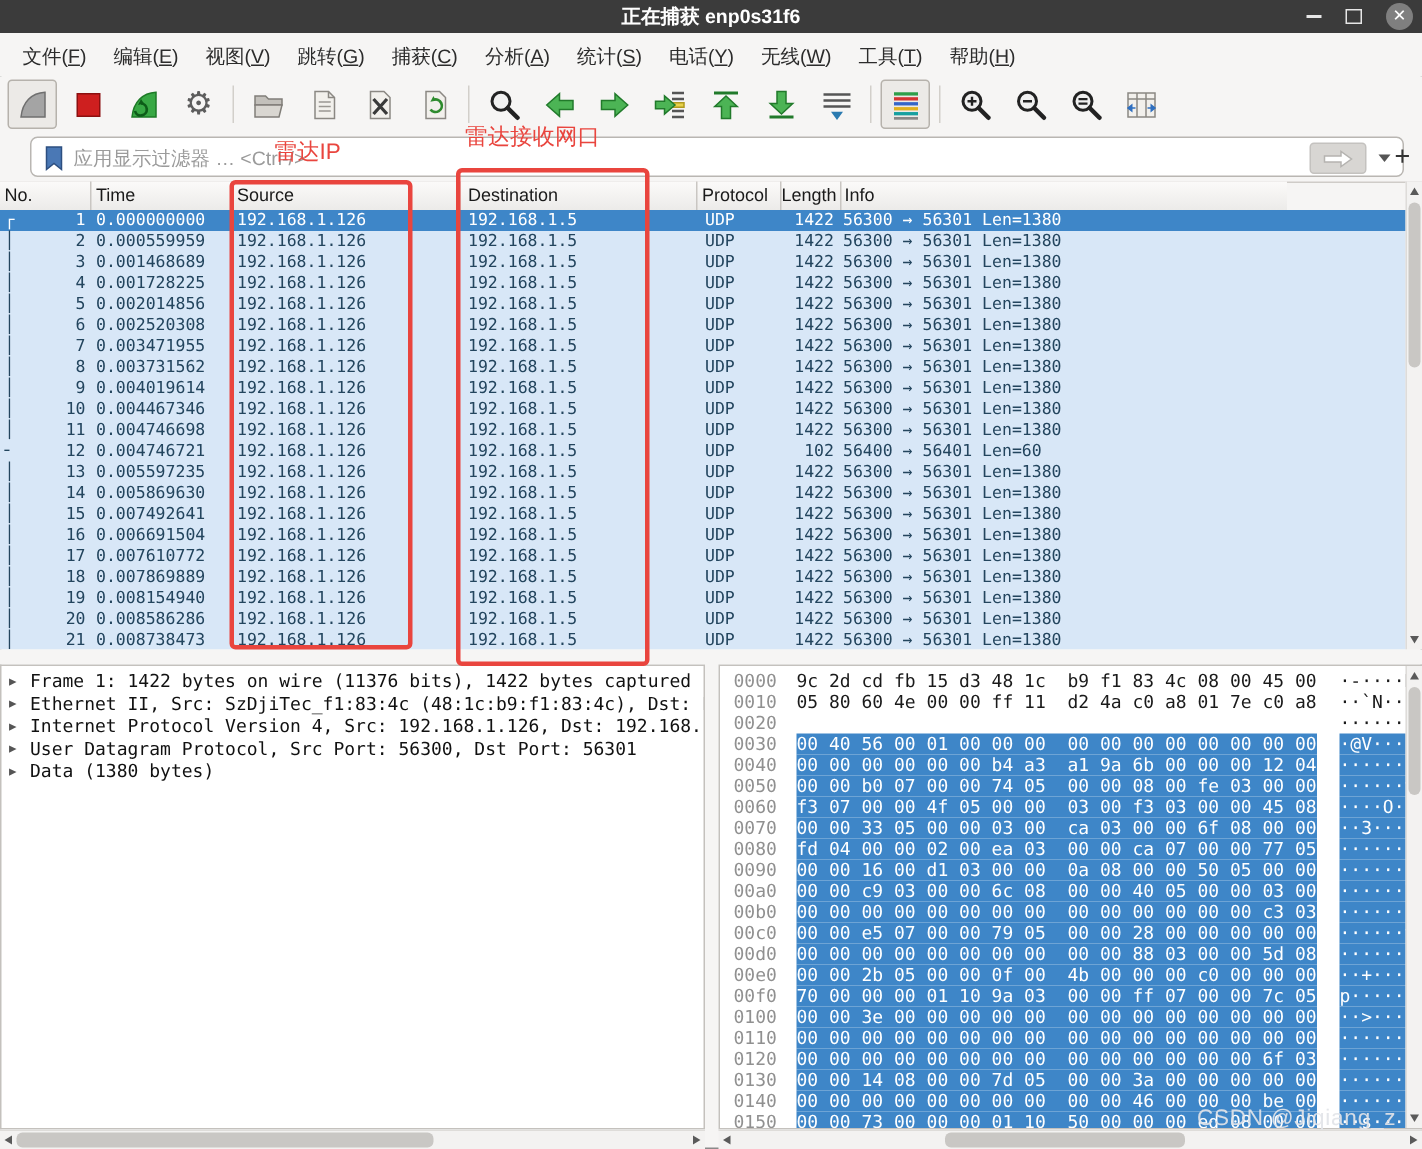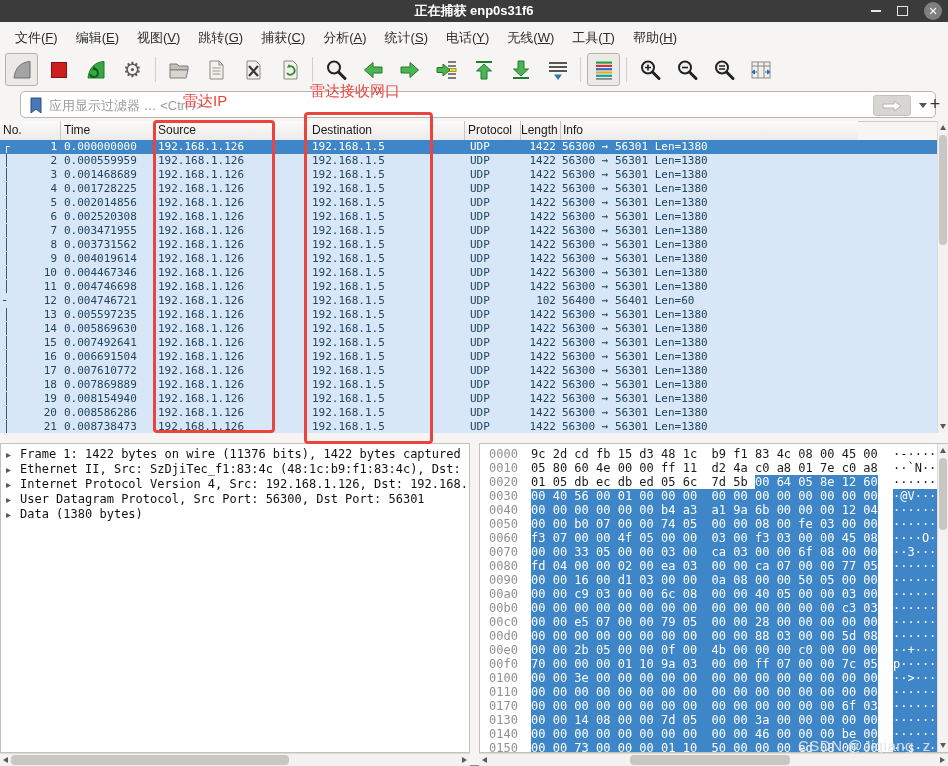--- a/index.html
+++ b/index.html
@@ -529,21 +529,20 @@
         <span class="hx-bytes"><span>9c 2d cd fb 15 d3 48 1c  b9 f1 83 4c 08 00 45 00</span></span>
         <span class="hx-ascii"><span>·-····H· ···L··E·</span></span>
       </div>
       <div class="hrow">
         <span class="hx-off">0010</span>
         <span class="hx-bytes"><span>05 80 60 4e 00 00 ff 11  d2 4a c0 a8 01 7e c0 a8</span></span>
         <span class="hx-ascii"><span>··`N···· ·J···~··</span></span>
       </div>
       <div class="hrow">
         <span class="hx-off">0020</span>
-        <span class="hx-bytes"><span>01 05 db ec db ed 05 6c  7d 5b </span><span class="hl">00 64 05 8e 12 60</span></span>
         <span class="hx-ascii"><span>·······l }[</span></span>
       </div>
       <div class="hrow">
         <span class="hx-off">0030</span>
         <span class="hx-bytes"><span class="hl">00 40 56 00 01 00 00 00  00 00 00 00 00 00 00 00</span></span>
         <span class="hx-ascii"><span class="hl">·@V····· ········</span></span>
       </div>
       <div class="hrow">
         <span class="hx-off">0040</span>
         <span class="hx-bytes"><span class="hl">00 00 00 00 00 00 b4 a3  a1 9a 6b 00 00 00 12 04</span></span>
@@ -608,21 +607,21 @@
         <span class="hx-off">0100</span>
         <span class="hx-bytes"><span class="hl">00 00 3e 00 00 00 00 00  00 00 00 00 00 00 00 00</span></span>
         <span class="hx-ascii"><span class="hl">··&gt;····· ········</span></span>
       </div>
       <div class="hrow">
         <span class="hx-off">0110</span>
         <span class="hx-bytes"><span class="hl">00 00 00 00 00 00 00 00  00 00 00 00 00 00 00 00</span></span>
         <span class="hx-ascii"><span class="hl">········ ········</span></span>
       </div>
       <div class="hrow">
-        <span class="hx-off">0170</span>
+        <span class="hx-off">0120</span>
         <span class="hx-bytes"><span class="hl">00 00 00 00 00 00 00 00  00 00 00 00 00 00 6f 03</span></span>
         <span class="hx-ascii"><span class="hl">········ ······o·</span></span>
       </div>
       <div class="hrow">
         <span class="hx-off">0130</span>
         <span class="hx-bytes"><span class="hl">00 00 14 08 00 00 7d 05  00 00 3a 00 00 00 00 00</span></span>
         <span class="hx-ascii"><span class="hl">······}· ··:·····</span></span>
       </div>
       <div class="hrow">
         <span class="hx-off">0140</span>

